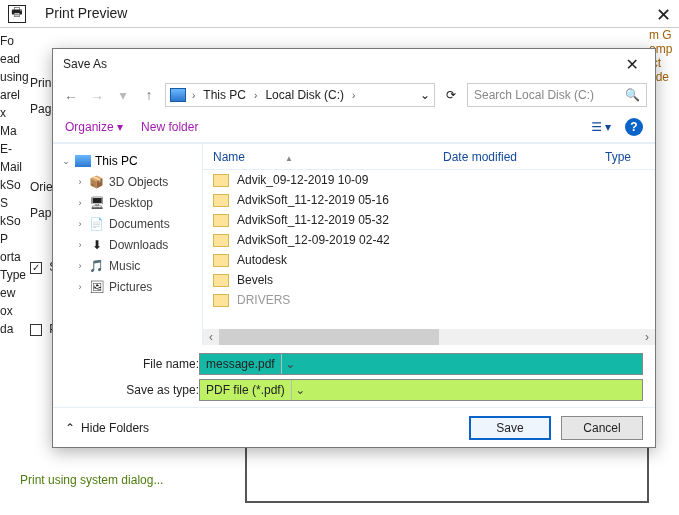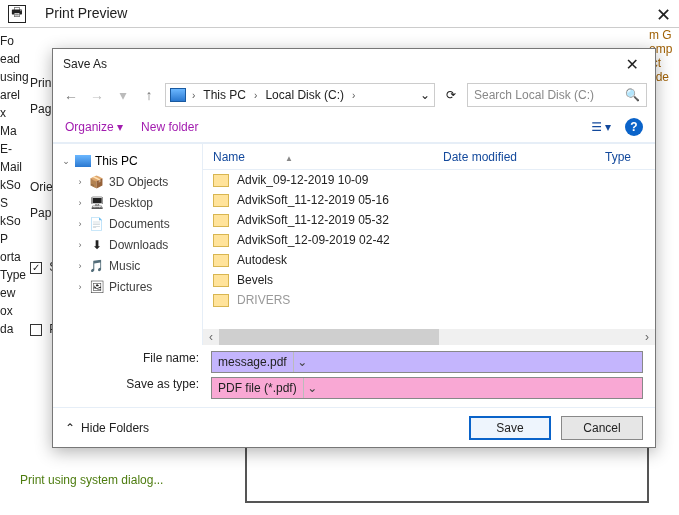--- a/index.html
+++ b/index.html
@@ -67,24 +67,24 @@
 .row { display:flex; height:20px; align-items:center; padding-left:10px; white-space:nowrap;}
 .row .fico { width:16px; height:13px; background:#ffe39b; border:1px solid #d8b651; margin-right:8px;}
 .row .r-name { flex:1; overflow:hidden;}
 .row.dim { color:#999;}
 .hscroll { height:16px; background:#f0f0f0; display:flex; align-items:center;}
 .hscroll .track{flex:1; height:16px; position:relative;}
 .hscroll .thumb{position:absolute; left:0; width:220px; top:0; bottom:0; background:#cfcfcf;}
 .hscroll .arr{width:16px; text-align:center; color:#666;}
 
 .fields { padding:6px 12px 4px 60px; }
-.frow { display:flex; height:26px; gap:12px;}
+.frow { display:flex; align-items:center; height:26px; gap:0;}
 .frow label { width:86px; text-align:right;}
-.frow .fld { flex:1; border:1px solid #888; height:22px; display:flex; align-items:center; padding:0 6px; background:#c4b5fd;}
-.frow .fld.gray { background:#f9a8d4;}
+.frow .fld { flex:1; border:1px solid #888; height:22px; display:flex; align-items:center; padding:0 6px; background:#14b8a6;}
+.frow .fld.gray { background:#bef264;}
 .frow .dd { width:18px; text-align:center; color:#444; border-left:1px solid #bbb; margin:-0 -6px 0 6px; height:100%; display:flex; align-items:center; justify-content:center;}
 
 .footer { height:40px; display:flex; align-items:center; padding:0 12px; gap:10px; border-top:1px solid #e6eef7;}
 .footer .hf { display:flex; align-items:center; gap:6px; cursor:pointer;}
 .footer .spacer{flex:1;}
 .btn { width:82px; height:24px; border:1px solid #888; background:#e6e6e6; display:flex; align-items:center; justify-content:center; cursor:pointer;}
 .btn.primary { border:2px solid #0a63c9; background:#eef5fd;}
 </style>
 </head>
 <body>

